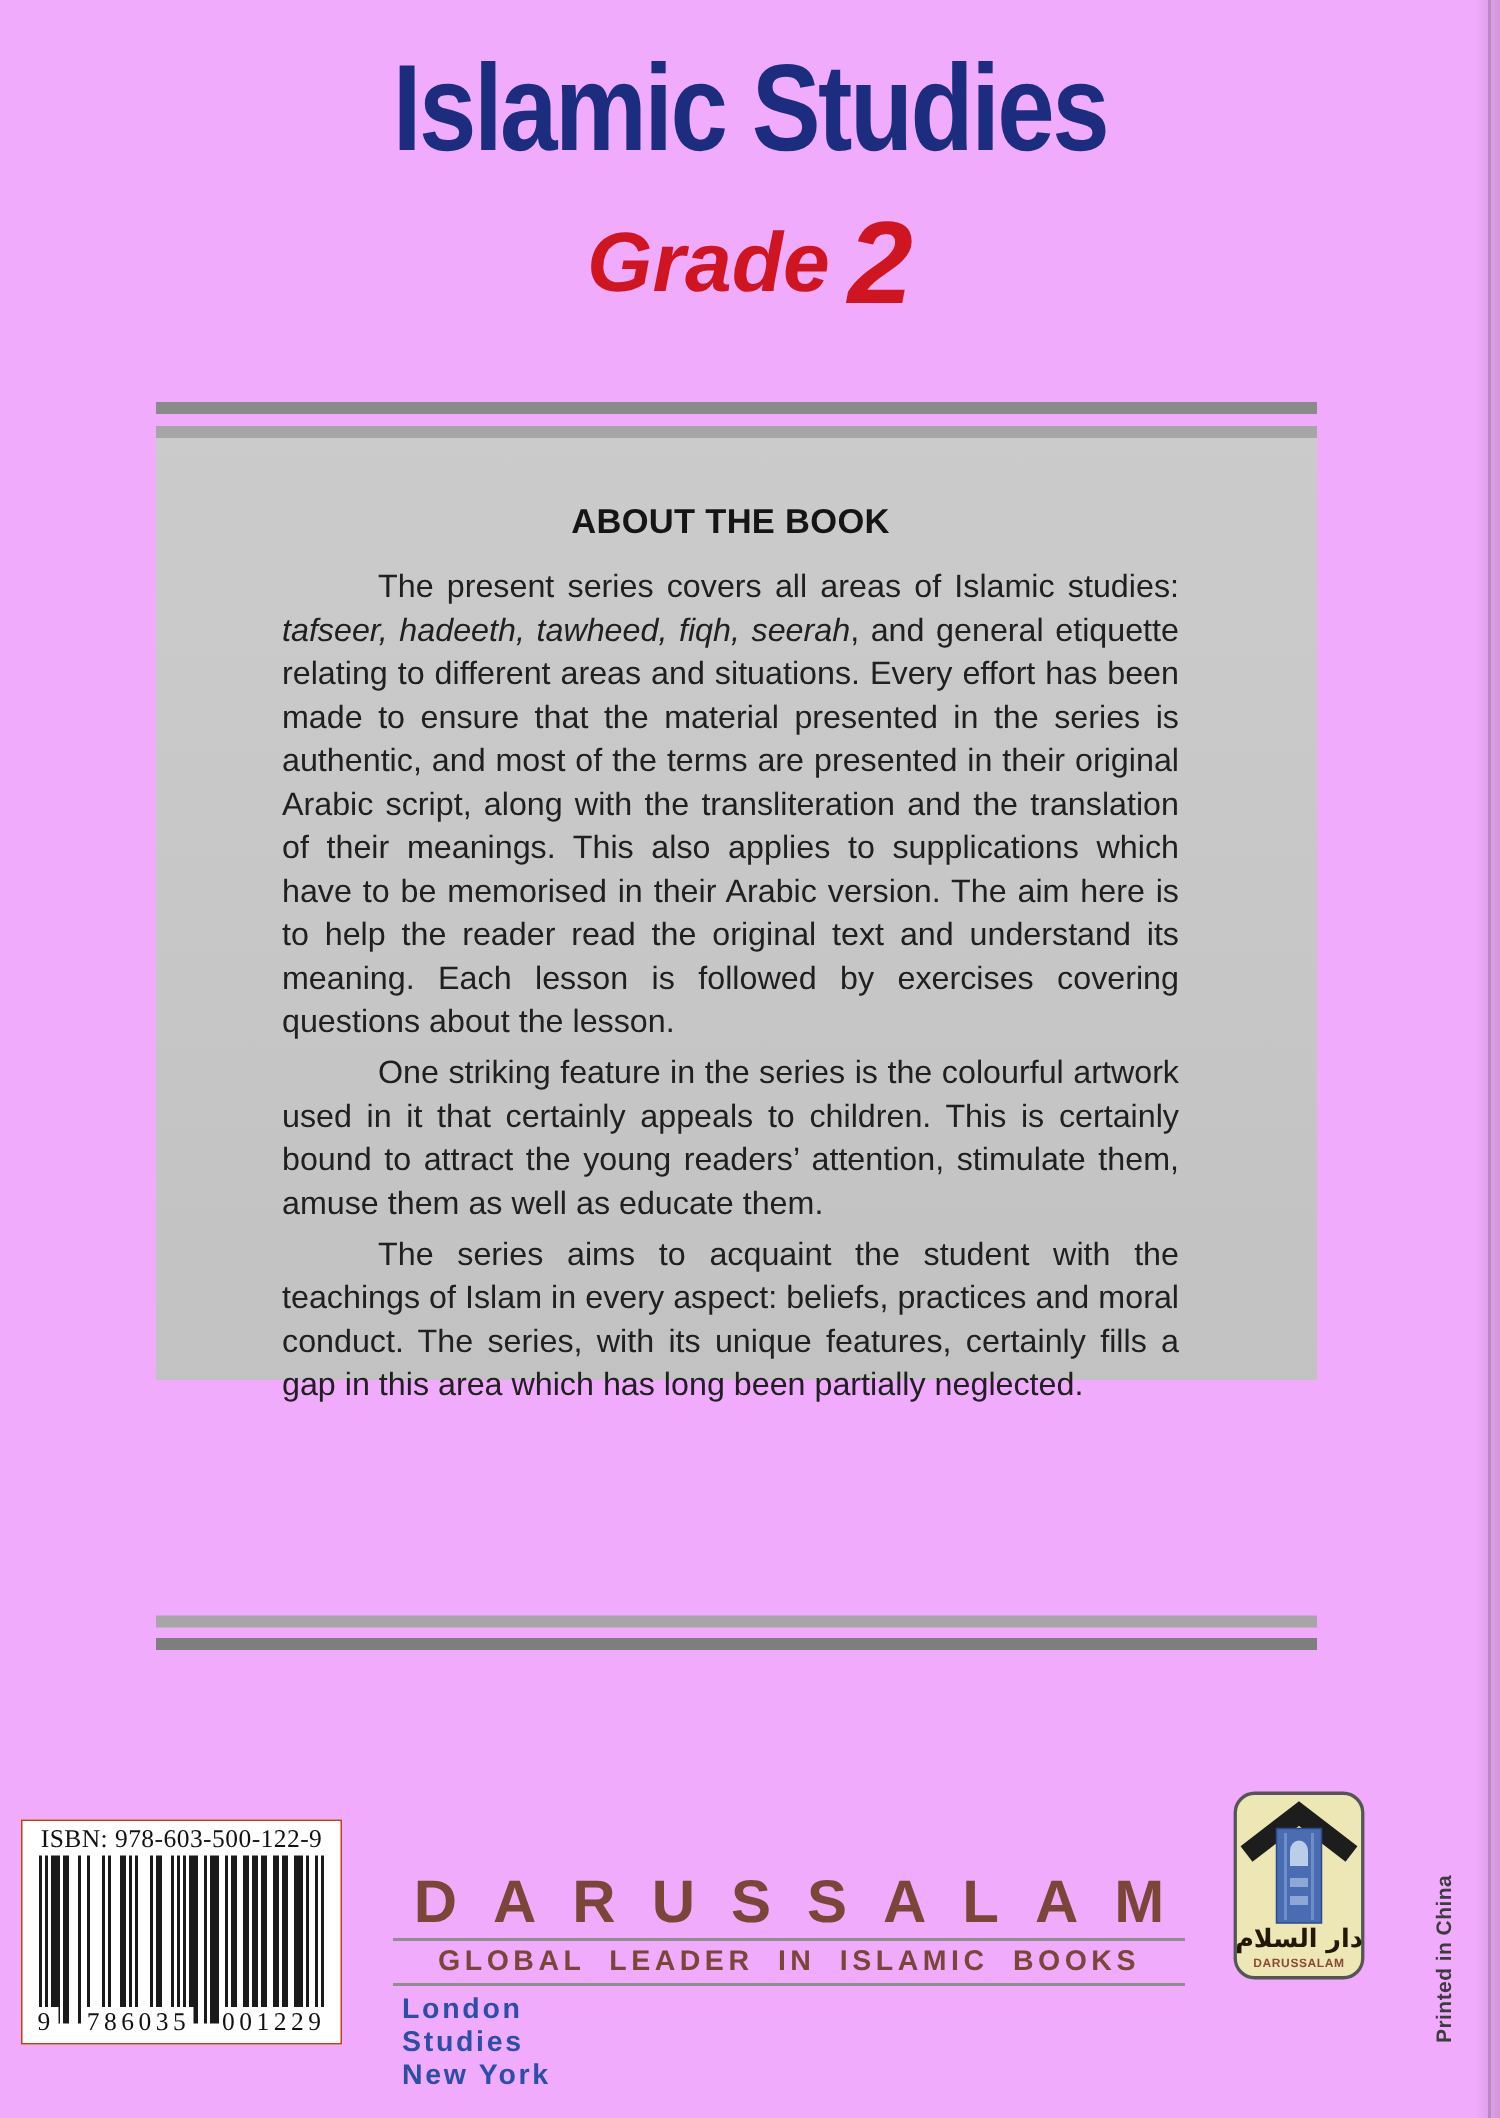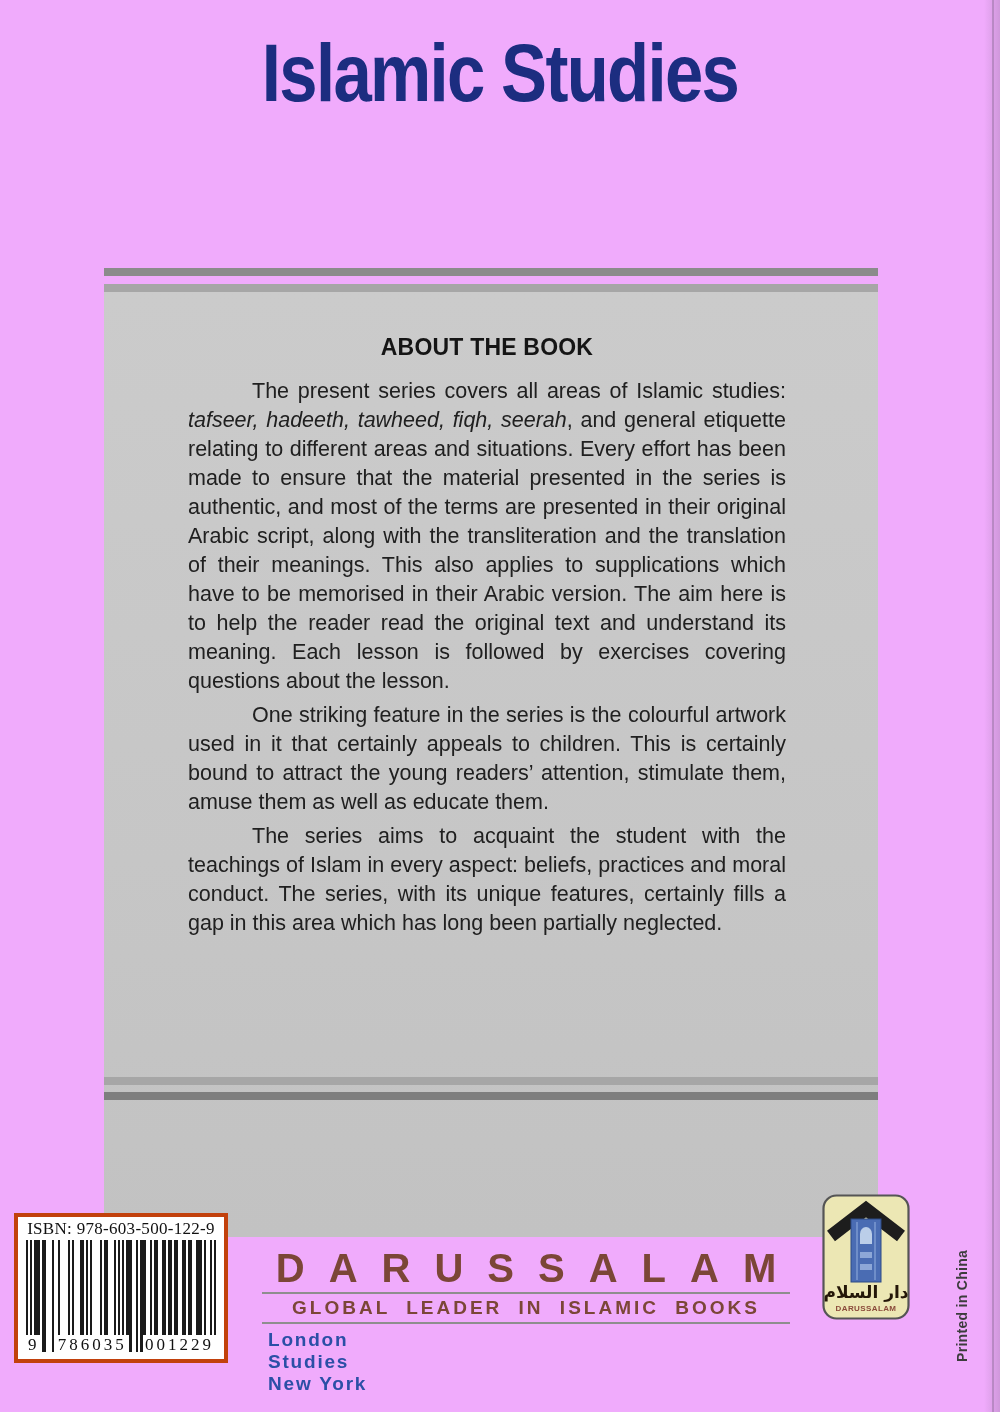--- a/index.html
+++ b/index.html
@@ -17,37 +17,37 @@
   .subtitle{position:absolute;top:130px;left:0;width:100%;text-align:center;color:#cf1520;white-space:nowrap;}
   .grade-word{font-style:italic;font-weight:bold;font-size:56px;}
   .grade-num{font-style:italic;font-weight:bold;font-size:78px;margin-left:12px;vertical-align:-8px;}
   
   .stripe{position:absolute;left:104px;width:774px;height:8px;}
   .stripe-top-outer{top:268px;background:#8b8b8b;}
   .stripe-top-inner{top:284px;background:#a6a6a6;}
   .stripe-bottom-inner{top:1077px;background:#a6a6a6;}
   .stripe-bottom-outer{top:1092px;background:#7e7e7e;}
   .about-box{
-    position:absolute;left:104px;top:292px;width:774px;height:945px;
+    position:absolute;left:104px;top:292px;width:774px;height:628px;
     background:linear-gradient(180deg,#cbcbcb 0%,#c6c6c6 60%,#c2c2c2 100%);
     box-sizing:border-box;padding:42px 92px 0 84px;
   }
   .about-heading{
     text-align:center;font-weight:bold;font-size:23px;color:#151515;
     margin:0 0 16px 0;letter-spacing:0.2px;
   }
   .para{
     font-size:21.5px;line-height:29px;color:#202020;text-align:justify;
     text-indent:64px;margin:0 0 5px 0;
   }
   .para i{font-style:italic;}
   
   .barcode-box{
     position:absolute;left:14px;top:1213px;width:214px;height:150px;
-    background:#ffffff;border:4px solid #c2410c;box-sizing:border-box;
+    background:#ffffff;border:1px solid #c2410c;box-sizing:border-box;
     padding:2px 6px;
   }
   .isbn-label{
     font-family:"Liberation Serif",serif;font-size:17px;color:#111;
     text-align:center;letter-spacing:0.3px;white-space:nowrap;
   }
   .bars{position:relative;height:112px;margin:1px 2px 0;display:flex;justify-content:center;align-items:stretch;}
   .bars span{flex:none;width:2px;height:100%;}
   .m1{background:#1a1a1a;}
   .m0{background:transparent;}
@@ -84,20 +84,23 @@
   }
   .edge-line{position:absolute;right:6px;top:0;width:2px;height:100%;background:rgba(40,45,50,0.20);}
 </style>
 </head>
 <body>
 
 <div class="page">
 
   <div class="title">Islamic Studies</div>
 
+  <div class="subtitle">
+    <span class="grade-word">Grade</span><span class="grade-num">2</span>
+  </div>
 
   <div class="stripe stripe-top-outer"></div>
   <div class="stripe stripe-top-inner"></div>
 
   <div class="about-box">
     <div class="about-heading">ABOUT THE BOOK</div>
     <div id="about-paragraphs">
         <p class="para"><span>The present series covers all areas of Islamic studies: </span><i>tafseer, hadeeth, tawheed, fiqh, seerah</i><span>, and general etiquette relating to different areas and situations. Every effort has been made to ensure that the material presented in the series is authentic, and most of the terms are presented in their original Arabic script, along with the transliteration and the translation of their meanings. This also applies to supplications which have to be memorised in their Arabic version. The aim here is to help the reader read the original text and understand its meaning. Each lesson is followed by exercises covering questions about the lesson.</span></p>
         <p class="para"><span>One striking feature in the series is the colourful artwork used in it that certainly appeals to children. This is certainly bound to attract the young readers’ attention, stimulate them, amuse them as well as educate them.</span></p>
         <p class="para"><span>The series aims to acquaint the student with the teachings of Islam in every aspect: beliefs, practices and moral conduct. The series, with its unique features, certainly fills a gap in this area which has long been partially neglected.</span></p>

